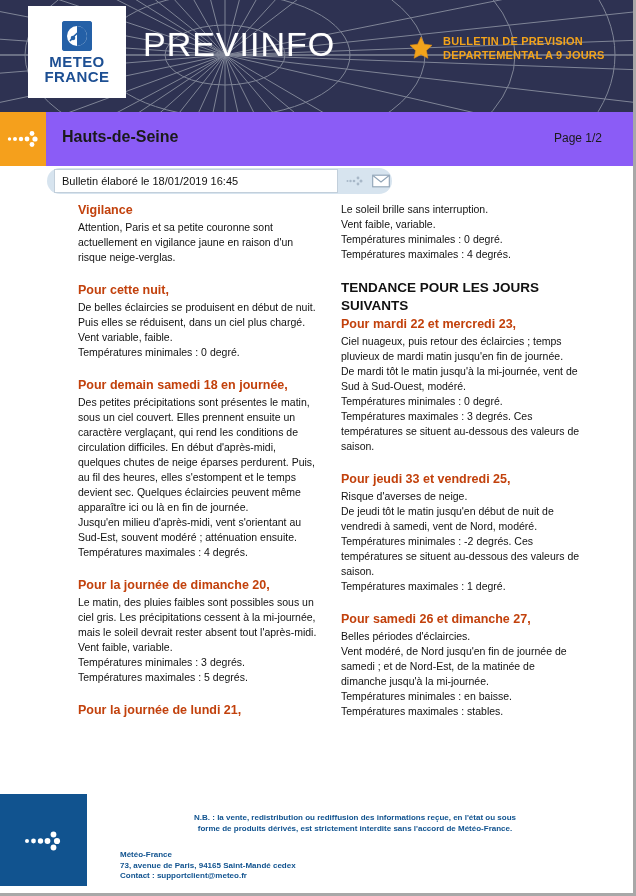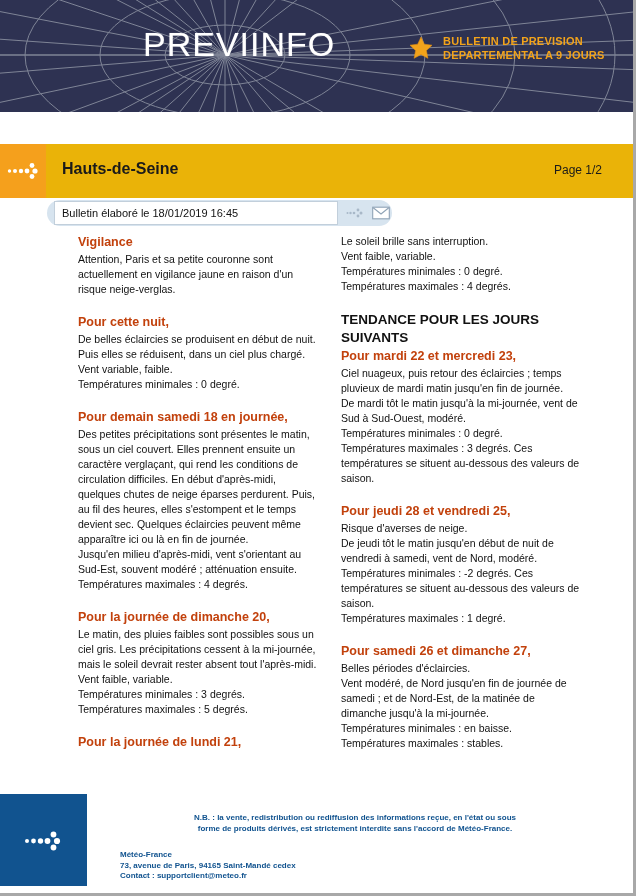--- a/index.html
+++ b/index.html
@@ -95,22 +95,21 @@
     font-weight: bold;
     line-height: 14px;
     letter-spacing: 0.2px;
     z-index: 4;
   }
 
   
   .dept-row {
     position: relative;
     height: 54px;
-    background: #eab308;
-    margin-top: 32px;
+    background: #8b5cf6;
   }
   .orange-box {
     position: absolute;
     left: 0; top: 0;
     width: 46px;
     height: 54px;
     background: #f5a01c;
   }
   .orange-box svg { position: absolute; left: 7px; top: 15px; }
   .dept-name {
@@ -289,20 +288,33 @@
 
         <ellipse cx="225" cy="55" rx="60" ry="30"></ellipse>
         <ellipse cx="225" cy="55" rx="125" ry="62"></ellipse>
         <ellipse cx="225" cy="55" rx="200" ry="100"></ellipse>
         <ellipse cx="225" cy="55" rx="290" ry="145"></ellipse>
         <ellipse cx="225" cy="55" rx="390" ry="195"></ellipse>
         <line x1="0" y1="55" x2="636" y2="55"></line>
       </g>
     </svg>
 
+    <div class="logo-box">
+      <div class="logo-mark">
+        <svg width="30" height="30" viewBox="0 0 30 30">
+          <rect x="0" y="0" width="30" height="30" rx="3" fill="#2460a7"></rect>
+          <path d="M15 5 A10 10 0 1 0 15 25 A10 10 0 1 0 15 5 Z" fill="#ffffff"></path>
+          <path d="M15 5 A10 10 0 0 1 15 25 L15 5 Z" fill="#2460a7"></path>
+          <path d="M8 20 C13 13 19 9 24 7" stroke="#2460a7" stroke-width="1.6" fill="none"></path>
+          <circle cx="11" cy="17" r="2.3" fill="#2460a7"></circle>
+        </svg>
+      </div>
+      <div class="logo-text">METEO</div>
+      <div class="logo-text">FRANCE</div>
+    </div>
 
     <div class="banner-title">PREVIINFO</div>
 
     <svg class="banner-star" viewBox="0 0 24 24">
       <polygon points="12,1 15.3,8.2 23,9.2 17.4,14.6 18.9,22.3 12,18.5 5.1,22.3 6.6,14.6 1,9.2 8.7,8.2" fill="#f2a31b" stroke="#e08f12" stroke-width="0.6"></polygon>
     </svg>
 
     <div class="banner-sub">
       <div>BULLETIN DE PREVISION</div>
       <div>DEPARTEMENTAL A 9 JOURS</div>
@@ -414,21 +426,21 @@
             <span class="line">pluvieux de mardi matin jusqu'en fin de journée.</span>
             <span class="line">De mardi tôt le matin jusqu'à la mi-journée, vent de</span>
             <span class="line">Sud à Sud-Ouest, modéré.</span>
             <span class="line">Températures minimales : 0 degré.</span>
             <span class="line">Températures maximales : 3 degrés. Ces</span>
             <span class="line">températures se situent au-dessous des valeurs de</span>
             <span class="line">saison.</span>
           </div>
         </div>
         <div class="sec">
-          <div class="sec-head">Pour jeudi 28 et vendredi 25,</div>
+          <div class="sec-head">Pour jeudi 33 et vendredi 25,</div>
           <div class="para">
             <span class="line">Risque d'averses de neige.</span>
             <span class="line">De jeudi tôt le matin jusqu'en début de nuit de</span>
             <span class="line">vendredi à samedi, vent de Nord, modéré.</span>
             <span class="line">Températures minimales : -2 degrés. Ces</span>
             <span class="line">températures se situent au-dessous des valeurs de</span>
             <span class="line">saison.</span>
             <span class="line">Températures maximales : 1 degré.</span>
           </div>
         </div>

